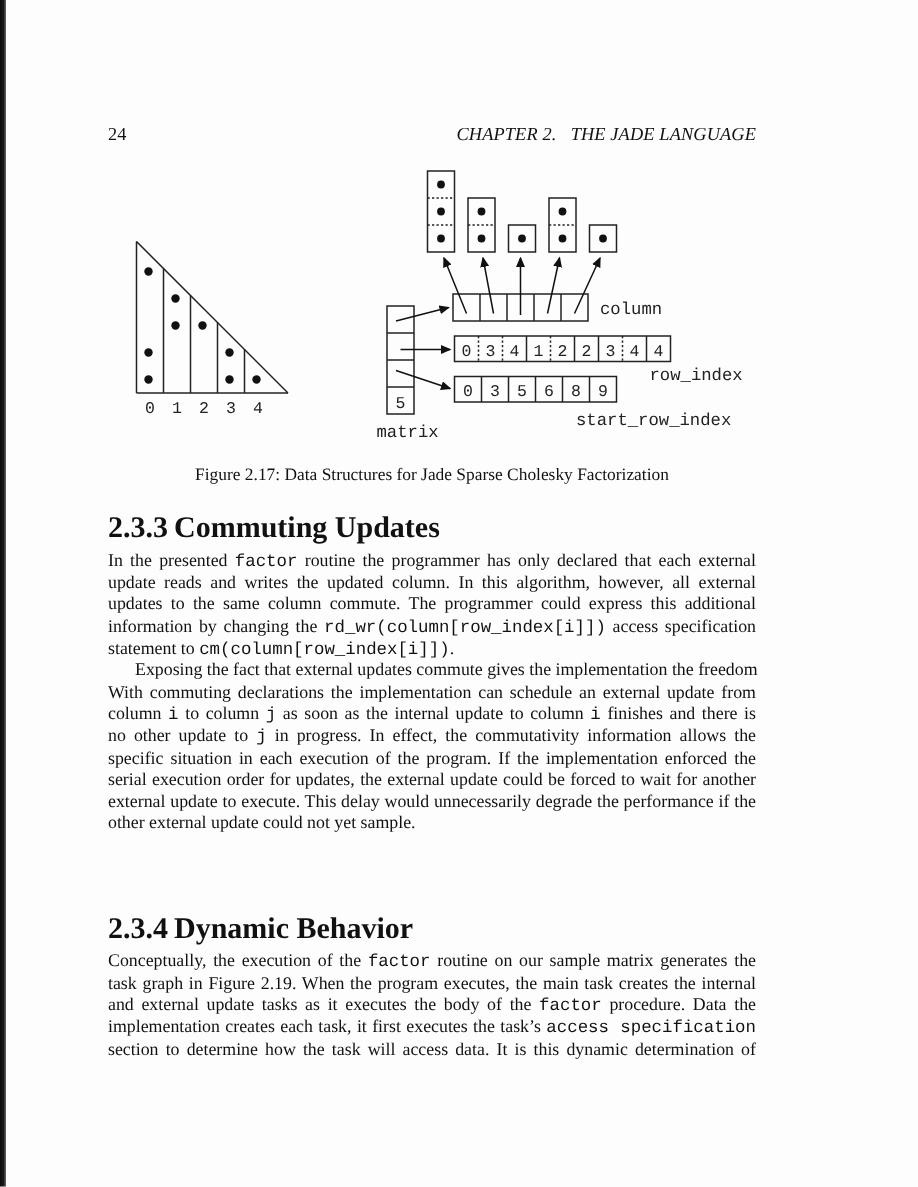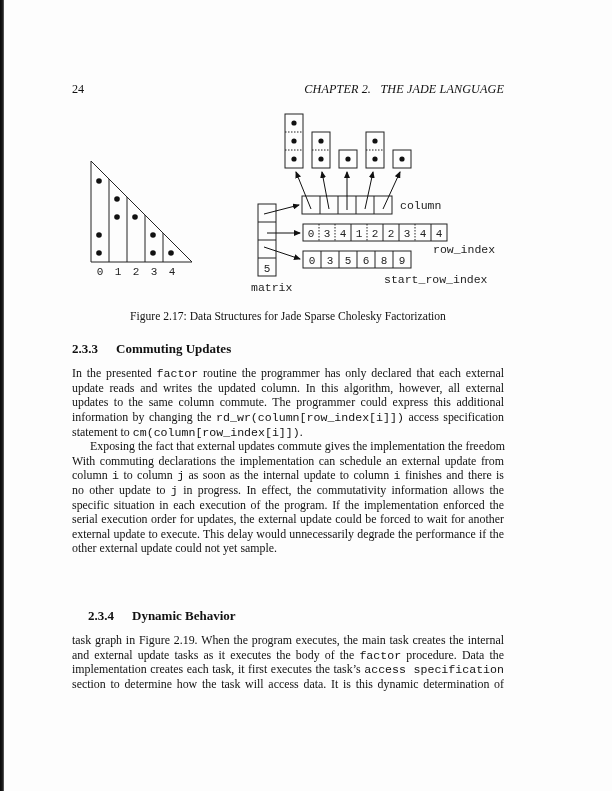--- a/index.html
+++ b/index.html
@@ -23,21 +23,21 @@
   .figure { position: absolute; left: 0; top: 0; width: 612px; height: 300px; }
   .figure svg { position: absolute; left: 0; top: 0; }
   .mono { font-family: "Liberation Mono", "DejaVu Sans Mono", monospace; }
 
   .caption {
     position: absolute; top: 310px; left: 72px; width: 432px;
     text-align: center; font-size: 11.6px;
   }
 
   .heading {
-    position: absolute; left: 72px; font-weight: bold; font-size: 13px;
+    position: absolute; left: 72px; font-weight: bold; font-size: 20px;
   }
   .heading .num { display: inline-block; width: 44px; }
 
   .para {
     position: absolute; left: 72px; width: 432px;
     font-size: 11.9px; line-height: 14.65px;
     text-align: justify; text-align-last: left;
   }
   .para .line { display: block; white-space: nowrap; text-align: justify; text-align-last: justify; height: 14.65px; }
   .para .line.last { text-align-last: left; }
@@ -211,22 +211,23 @@
   <span class="line indent">Exposing the fact that external updates commute gives the implementation the freedom</span>
   <span class="line">With commuting declarations the implementation can schedule an external update from</span>
   <span class="line"><span>column </span><code>i</code><span> to column </span><code>j</code><span> as soon as the internal update to column </span><code>i</code><span> finishes and there is</span></span>
   <span class="line"><span>no other update to </span><code>j</code><span> in progress.  In effect, the commutativity information allows the</span></span>
   <span class="line">specific situation in each execution of the program.  If the implementation enforced the</span>
   <span class="line">serial execution order for updates, the external update could be forced to wait for another</span>
   <span class="line">external update to execute. This delay would unnecessarily degrade the performance if the</span>
   <span class="line last">other external update could not yet sample.</span>
 </div>
 
-<div class="heading" style="top:608px;margin-left:16px;">
+<div class="heading" style="top:608px;">
   <span class="num">2.3.4</span><span>Dynamic Behavior</span>
 </div>
 
 <div class="para" style="top:633px;">
+  <span class="line"><span>Conceptually, the execution of the </span><code>factor</code><span> routine on our sample matrix generates the</span></span>
   <span class="line">task graph in Figure 2.19.  When the program executes, the main task creates the internal</span>
   <span class="line"><span>and external update tasks as it executes the body of the </span><code>factor</code><span> procedure.  Data the</span></span>
   <span class="line"><span>implementation creates each task, it first executes the task’s </span><code>access specification</code></span>
   <span class="line">section to determine how the task will access data.  It is this dynamic determination of</span>
 </div>
 
 </body></html>

